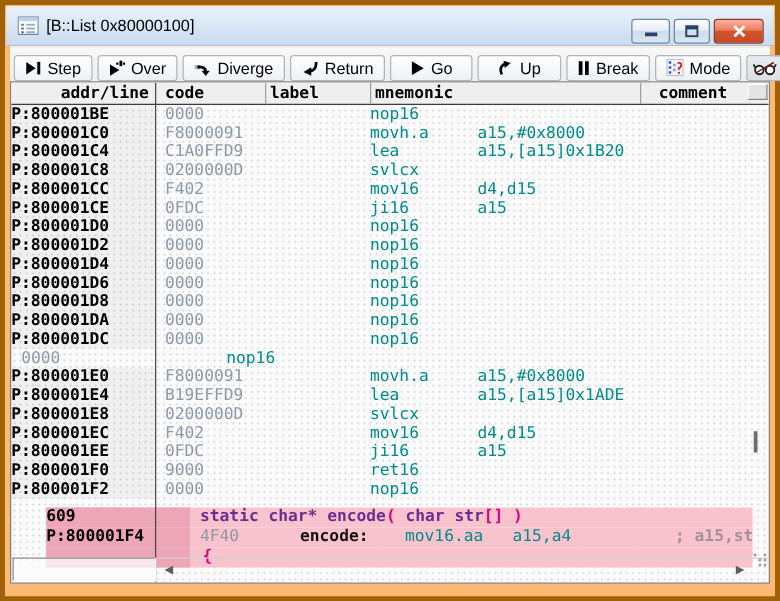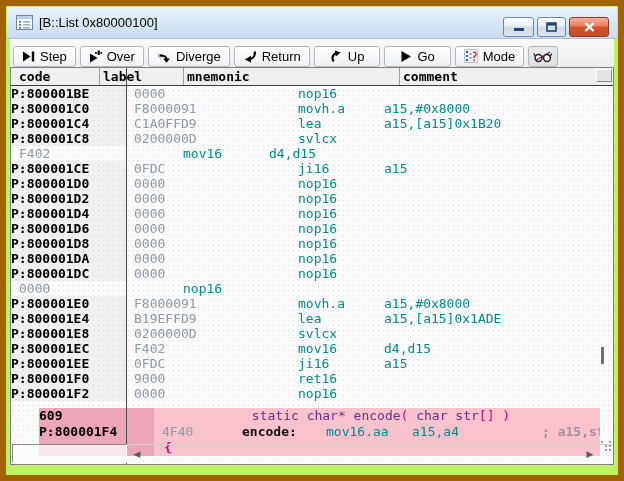--- a/index.html
+++ b/index.html
@@ -1,17 +1,17 @@
 <!DOCTYPE html>
 <html><head>
 <meta charset="utf-8">
 <style>
   html,body{margin:0;padding:0;}
   body{width:624px;height:481px;position:relative;background:#fff;overflow:hidden;}
-  .window{position:absolute;inset:0;background:#bef264;border:6px solid #a16207;box-sizing:border-box;}
+  .window{position:absolute;inset:0;background:#fdba74;border:4px solid #a16207;box-sizing:border-box;}
 
   
   .titlebar{position:absolute;top:1px;left:1px;right:1px;height:32px;
     background:linear-gradient(180deg,#eaf2fb 0%,#d9e7f6 50%,#c8dbef 100%);
     display:flex;align-items:center;padding-left:9px;box-sizing:border-box;
     border-bottom:1px solid #a8c3de;}
   .title-icon{width:17px;height:15px;margin-right:6px;flex:0 0 auto;}
   .title-text{font:13px "Liberation Sans",sans-serif;color:#000;}
   .caption{position:absolute;top:11px;right:9px;display:flex;gap:3px;}
   .cap-btn{height:20px;border:1px solid #70889f;border-radius:3px;box-sizing:border-box;
@@ -42,40 +42,40 @@
     background-size:5px 5px;}
   .vline{position:absolute;top:0;bottom:0;left:115px;width:1px;background:#4a4a4a;z-index:5;}
 
   .hdr{display:flex;height:18px;background:#efefef;border-bottom:1px solid #3c3c3c;
     font-weight:bold;box-sizing:border-box;align-items:center;}
   .hdr>div{box-sizing:border-box;height:100%;line-height:17px;}
   .h-addr{flex:0 0 115px;text-align:right;padding-right:5px;}
   .h-code{flex:0 0 88px;padding-left:8px;}
   .h-label{flex:0 0 84px;border-left:1px solid #a0a0a0;padding-left:3px;}
   .h-mn{flex:0 0 216px;border-left:1px solid #a0a0a0;padding-left:3px;}
-  .h-cm{flex:1;border-left:1px solid #a0a0a0;padding-left:3px;}
+  .h-cm{flex:1;border-left:1px solid #a0a0a0;padding-left:14px;}
 
   .rows{position:relative;}
   .row{display:flex;height:15px;box-sizing:border-box;}
   .row>span{box-sizing:border-box;white-space:pre;overflow:hidden;}
   .c-addr{flex:0 0 115px;text-align:left;padding-right:5px;font-weight:bold;background:rgba(110,110,110,.08);}
   .c-code{flex:0 0 88px;padding-left:8px;color:#8d99a6;}
   .c-label{flex:0 0 84px;color:#111;font-weight:bold;}
   .c-mn{flex:0 0 86px;color:#008b8b;}
   .c-op{flex:0 0 130px;color:#008b8b;}
   .c-cm{flex:1;color:#a8a8a8;}
 
   .gap{height:7px;}
 
   
   .hl{margin-right:13px;margin-left:28px;}
   .hl .row{height:16px;background:#f8c3cd;}
   .hl .c-addr{background:#eda6b8;}
   .hl .c-cm{color:#a5919b;font-weight:bold;}
-  .src-line{flex:1;padding-left:8px;white-space:pre;font-weight:normal;text-align:center;}
+  .src-line{flex:1;padding-left:8px;white-space:pre;font-weight:bold;}
   .tok-purple{color:#6b2e8f;}
   .tok-magenta{color:#e0007f;}
   .brace{flex:1;padding-left:10px;color:#e0007f;font-weight:bold;}
 
   
   .corner-btn{position:absolute;top:1px;right:1px;width:14px;height:11px;background:#e3e3e3;
     border:1px solid;border-color:#fff #8a8a8a #8a8a8a #fff;z-index:6;cursor:pointer;}
   .vthumb{position:absolute;right:9px;top:279px;width:3px;height:17px;background:#6e6e6e;z-index:6;cursor:pointer;}
 
   
@@ -154,31 +154,38 @@
       <span>Diverge</span>
     </div>
     <div class="tbtn">
       <svg width="14" height="13" viewBox="0 0 14 13">
           <path d="M12 1.5 C12 7 10 9 5.5 9.3" stroke="#000" stroke-width="2.2" fill="none"></path>
           <path d="M8 5.8 L1.8 9.6 L8 12.6 Z" fill="#000"></path>
         </svg>
       <span>Return</span>
     </div>
     <div class="tbtn wide">
+      <svg width="12" height="13" viewBox="0 0 12 13">
+          <path d="M1.5 1 L11 6.5 L1.5 12 Z" fill="#000"></path>
+        </svg>
+      <span>Go</span>
+    </div>
+    <div class="tbtn wide">
       <svg width="13" height="13" viewBox="0 0 13 13">
           <path d="M3.5 11.5 C1.5 8 2.5 4.5 6 3.2" stroke="#000" stroke-width="2.2" fill="none"></path>
           <path d="M4.8 0.6 L10.6 2.4 L5.8 6.4 Z" fill="#000"></path>
         </svg>
       <span>Up</span>
     </div>
-    <div class="tbtn wide">
-      <svg width="12" height="13" viewBox="0 0 12 13">
-          <path d="M1.5 1 L11 6.5 L1.5 12 Z" fill="#000"></path>
-        </svg>
-      <span>Go</span>
+    <div class="tbtn">
+      <svg width="10" height="13" viewBox="0 0 10 13">
+          <rect x="1" y="1" width="3" height="11" fill="#000"></rect>
+          <rect x="6" y="1" width="3" height="11" fill="#000"></rect>
+        </svg>
+      <span>Break</span>
     </div>
     <div class="tbtn">
       <svg width="14" height="14" viewBox="0 0 14 14">
           <rect x="0.5" y="0.5" width="13" height="13" fill="#f4f6fa" stroke="#b8c2cf"></rect>
           <rect x="2" y="2" width="2" height="2" fill="#3355cc"></rect>
           <rect x="2" y="6" width="2" height="2" fill="#3355cc"></rect>
           <rect x="2" y="10" width="2" height="2" fill="#3355cc"></rect>
           <rect x="5.5" y="4" width="2" height="2" fill="#7d94e0"></rect>
           <rect x="5.5" y="8" width="2" height="2" fill="#7d94e0"></rect>
           <path d="M9 3.5 q3 -1 3 1.5 q0 2 -2 2.5 l0 1.5" stroke="#cc2222" stroke-width="1.4" fill="none"></path>
@@ -197,20 +204,21 @@
     </div>
 
   </div>
 
   <div class="panel">
     <div class="vline"></div>
     <div class="corner-btn"></div>
     <div class="vthumb"></div>
 
     <div class="hdr">
+      <div class="h-addr">addr/line</div>
       <div class="h-code">code</div>
       <div class="h-label">label</div>
       <div class="h-mn">mnemonic</div>
       <div class="h-cm">comment</div>
     </div>
 
     <div class="rows">
   <div class="row">
     <span class="c-addr">P:800001BE</span>
     <span class="c-code">0000</span>
@@ -241,20 +249,21 @@
   <div class="row">
     <span class="c-addr">P:800001C8</span>
     <span class="c-code">0200000D</span>
     <span class="c-label"></span>
     <span class="c-mn">svlcx</span>
     <span class="c-op"></span>
     <span class="c-cm"></span>
   </div>
 
   <div class="row">
+    <span class="c-addr">P:800001CC</span>
     <span class="c-code">F402</span>
     <span class="c-label"></span>
     <span class="c-mn">mov16</span>
     <span class="c-op">d4,d15</span>
     <span class="c-cm"></span>
   </div>
 
   <div class="row">
     <span class="c-addr">P:800001CE</span>
     <span class="c-code">0FDC</span>

